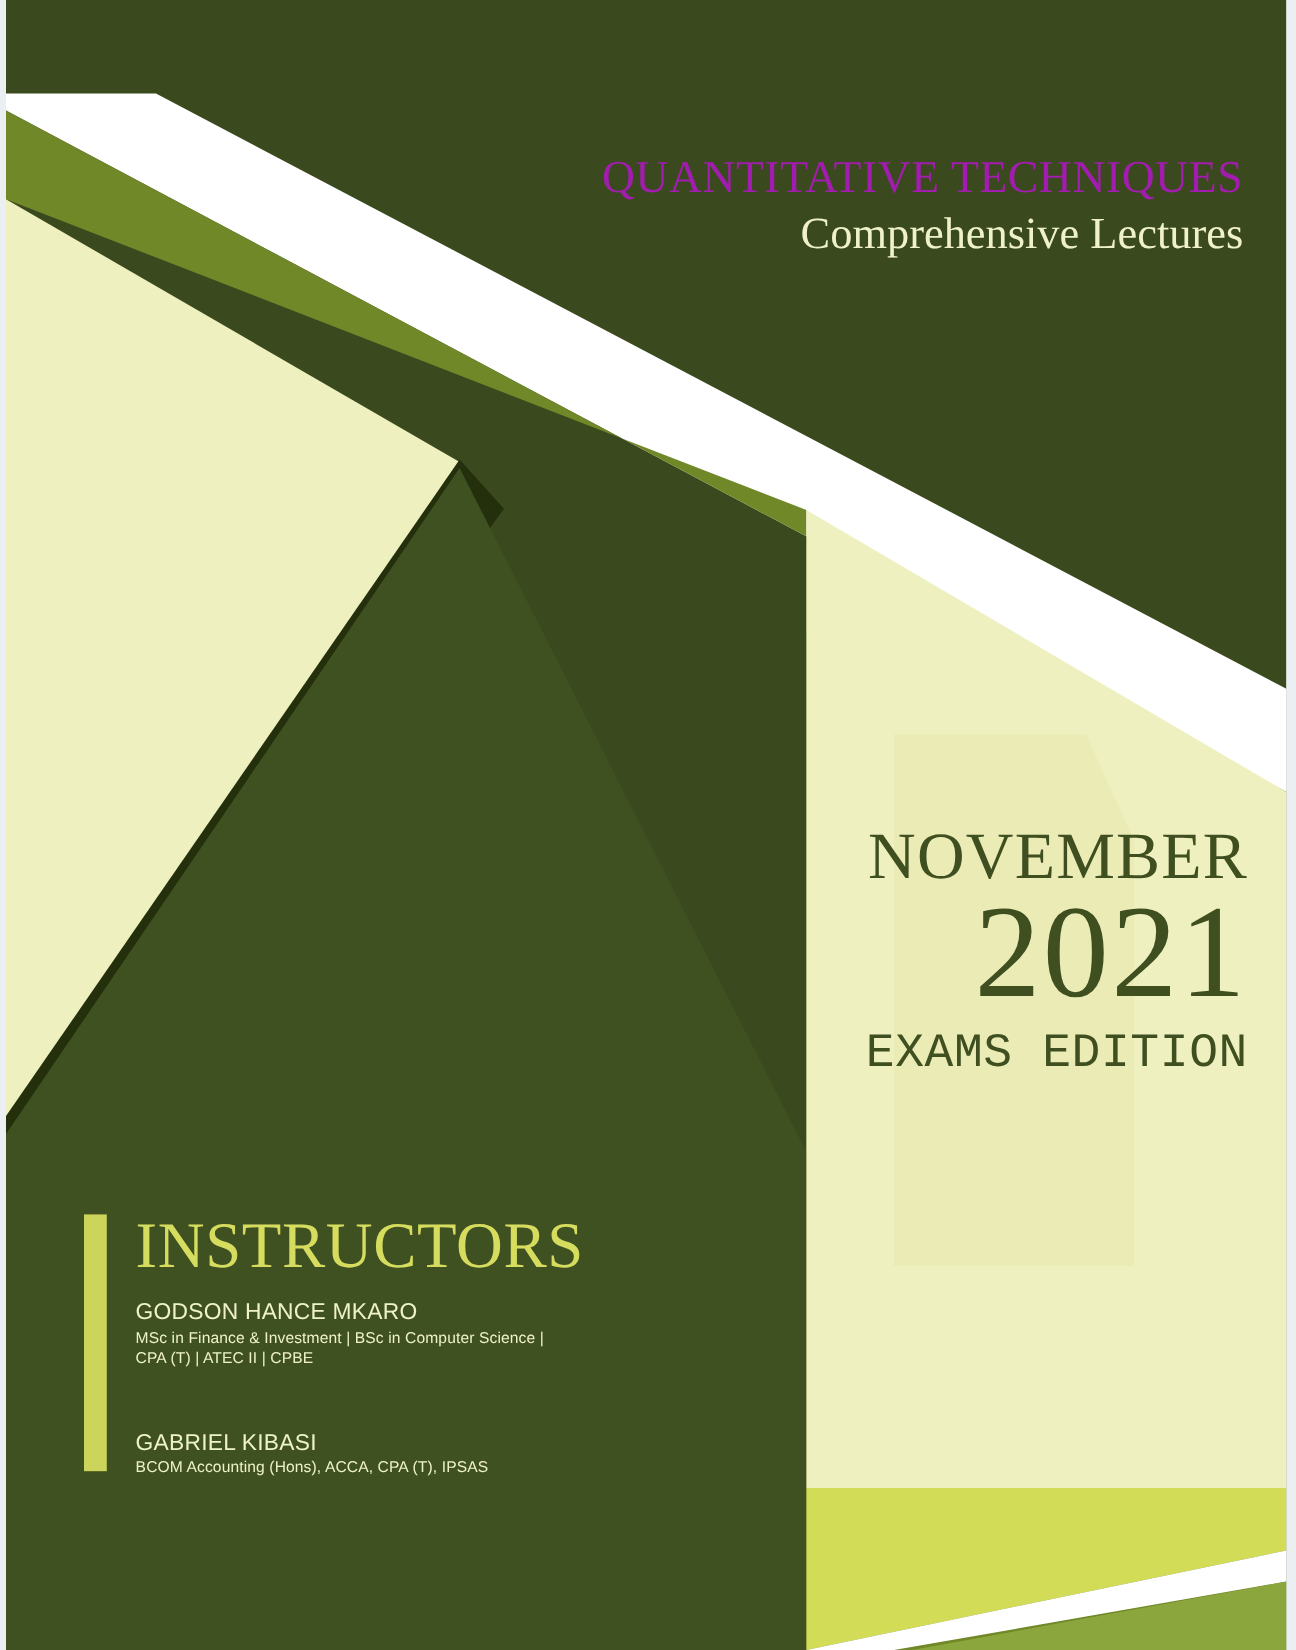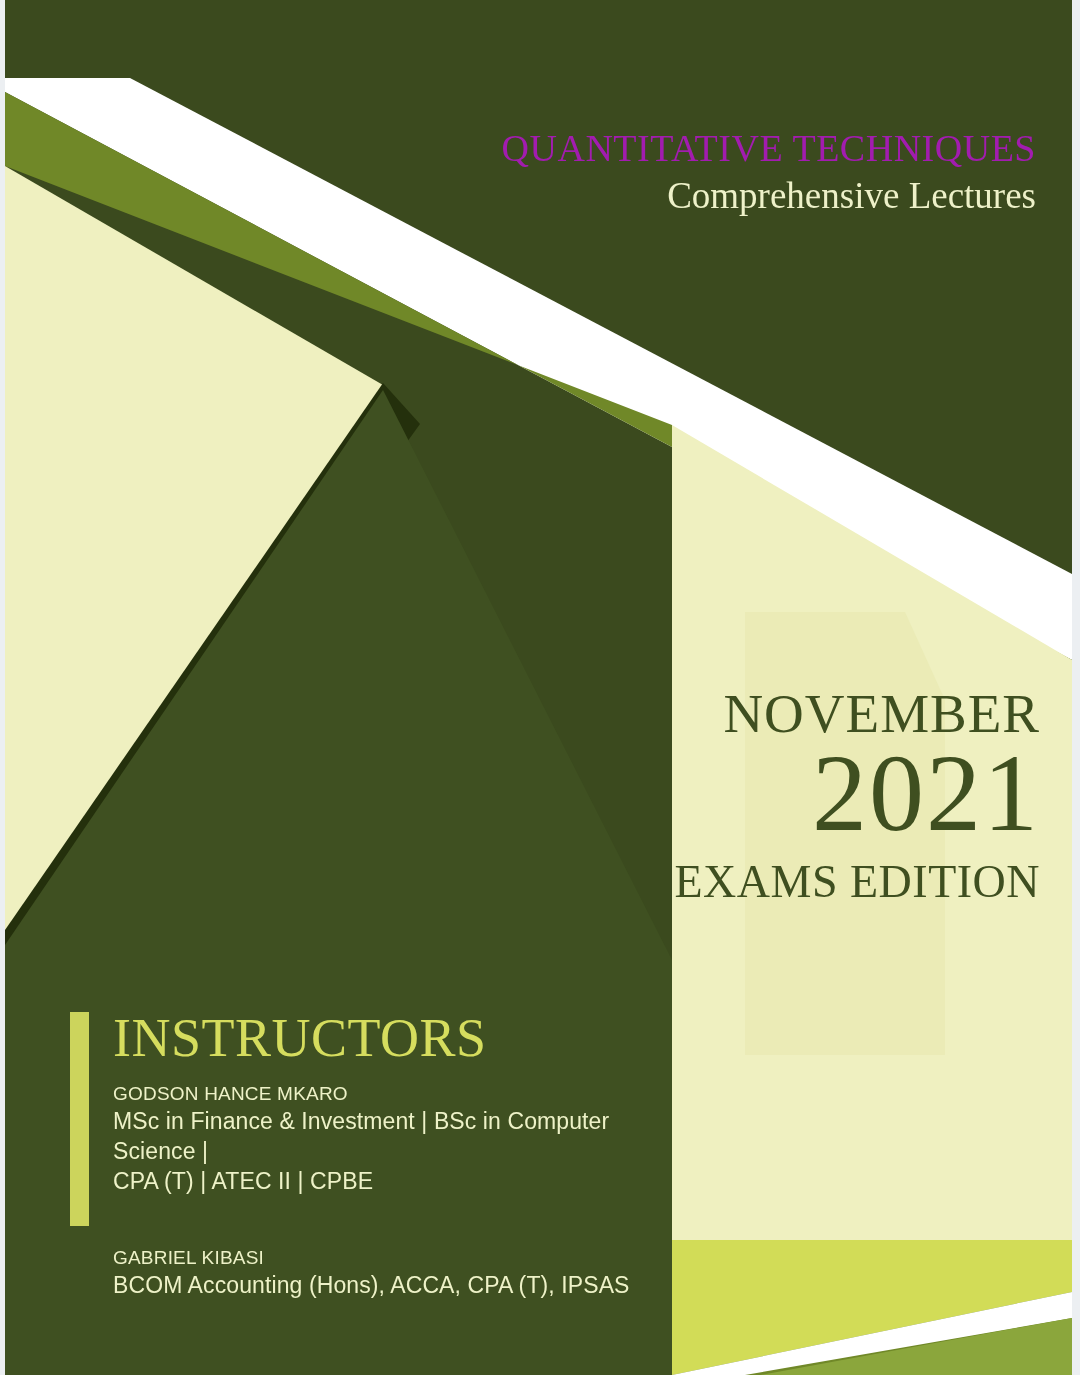--- a/index.html
+++ b/index.html
@@ -81,22 +81,22 @@
   }
   .edition-year {
     font-family: "Liberation Serif", serif;
     font-size: 110px;
     line-height: 1.02;
     letter-spacing: 2px;
     margin: -4px 0 16px 0;
     font-weight: normal;
   }
   .edition-tag {
-    font-family: Liberation Serif, serif;
-    font-size: 46px;
+    font-family: Liberation Mono, monospace;
+    font-size: 40px;
     line-height: 1;
     letter-spacing: 0.5px;
     margin: -6px 0 0 0;
     font-weight: normal;
   }
 
   
   .instructors-block {
     position: absolute;
     left: 70px;
@@ -134,21 +134,21 @@
   }
   .instructor + .instructor {
     margin-top: 50px;
   }
   .instructor-name {
     font-size: 19px;
     line-height: 1.28;
     letter-spacing: 0.2px;
   }
   .instructor-creds {
-    font-size: 23px;
+    font-size: 13px;
     line-height: 1.3;
     letter-spacing: 0.1px;
     white-space: pre-line;
   }
 </style>
 </head>
 <body>
 
 <div id="cover">
 

